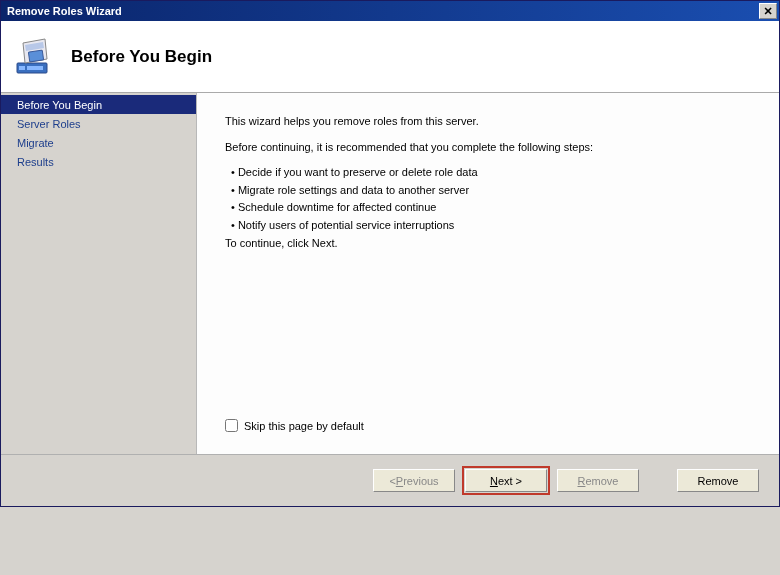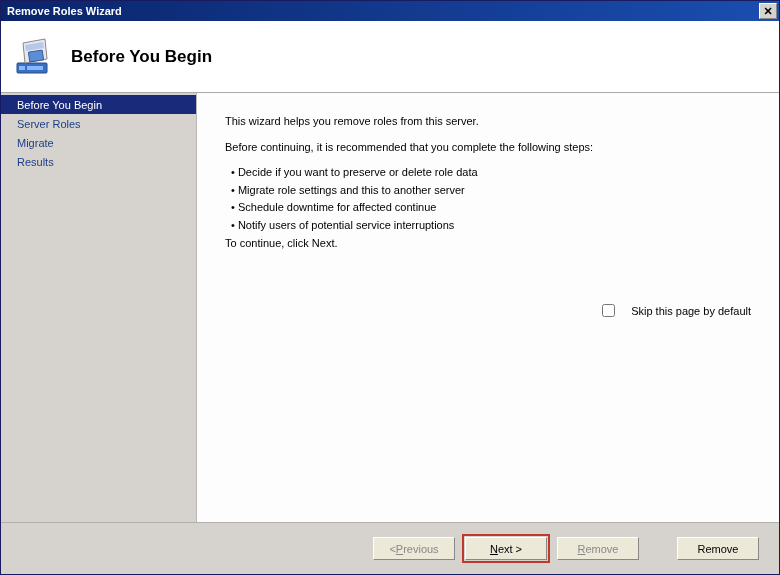--- a/index.html
+++ b/index.html
@@ -6,21 +6,21 @@
     body {
       font-family: Tahoma, "Segoe UI", sans-serif;
       font-size: 11px;
       background: #d6d3ce;
       width: 780px;
       height: 575px;
       overflow: hidden;
     }
     .window {
       width: 780px;
-      height: 575px;
+      height: 507px;
       border: 1px solid #1a1a5e;
       background: #d6d3ce;
       display: flex;
       flex-direction: column;
     }
     .titlebar {
       height: 20px;
       background: linear-gradient(to right, #0a246a, #1a4eb0);
       color: white;
       display: flex;
@@ -89,35 +89,35 @@
     .sidebar-item.active {
       background: #1a2a7a;
       color: #fff;
     }
     .content {
       flex: 1;
       background: #fdfdfd;
       border-left: 1px solid #b8b8b8;
       padding: 20px 28px 12px 28px;
       display: flex;
-      flex-direction: row;
+      flex-direction: column;
       font-size: 11px;
       color: #000;
     }
     .content-text {
       line-height: 1.6;
       flex: 1;
     }
     .content-text p { margin-bottom: 8px; }
     .content-text ul { list-style: none; margin-left: 6px; margin-bottom: 0; }
     .content-text ul li::before { content: "• "; }
     .skip-row {
       display: flex;
       align-items: center;
-      gap: 16px;
+      gap: 6px;
       padding: 8px 0 10px 0;
     }
     .skip-row input[type="checkbox"] {
       width: 13px;
       height: 13px;
     }
     .footer {
       height: 52px;
       background: #d6d3ce;
       border-top: 1px solid #b0b0b0;
@@ -189,21 +189,21 @@
           <span>Results</span>
         </div>
     </div>
 
     <div class="content">
       <div class="content-text">
         <p>This wizard helps you remove roles from this server.</p>
         <p>Before continuing, it is recommended that you complete the following steps:</p>
         <ul>
           <li>Decide if you want to preserve or delete role data</li>
-          <li>Migrate role settings and this to another server</li>
+          <li>Migrate role settings and data to another server</li>
           <li>Schedule downtime for affected continue</li>
           <li>Notify users of potential service interruptions</li>
         </ul>
         <p>To continue, click Next.</p>
       </div>
       <div class="skip-row">
         <input type="checkbox" style="">
         <label>Skip this page by default</label>
       </div>
     </div>

